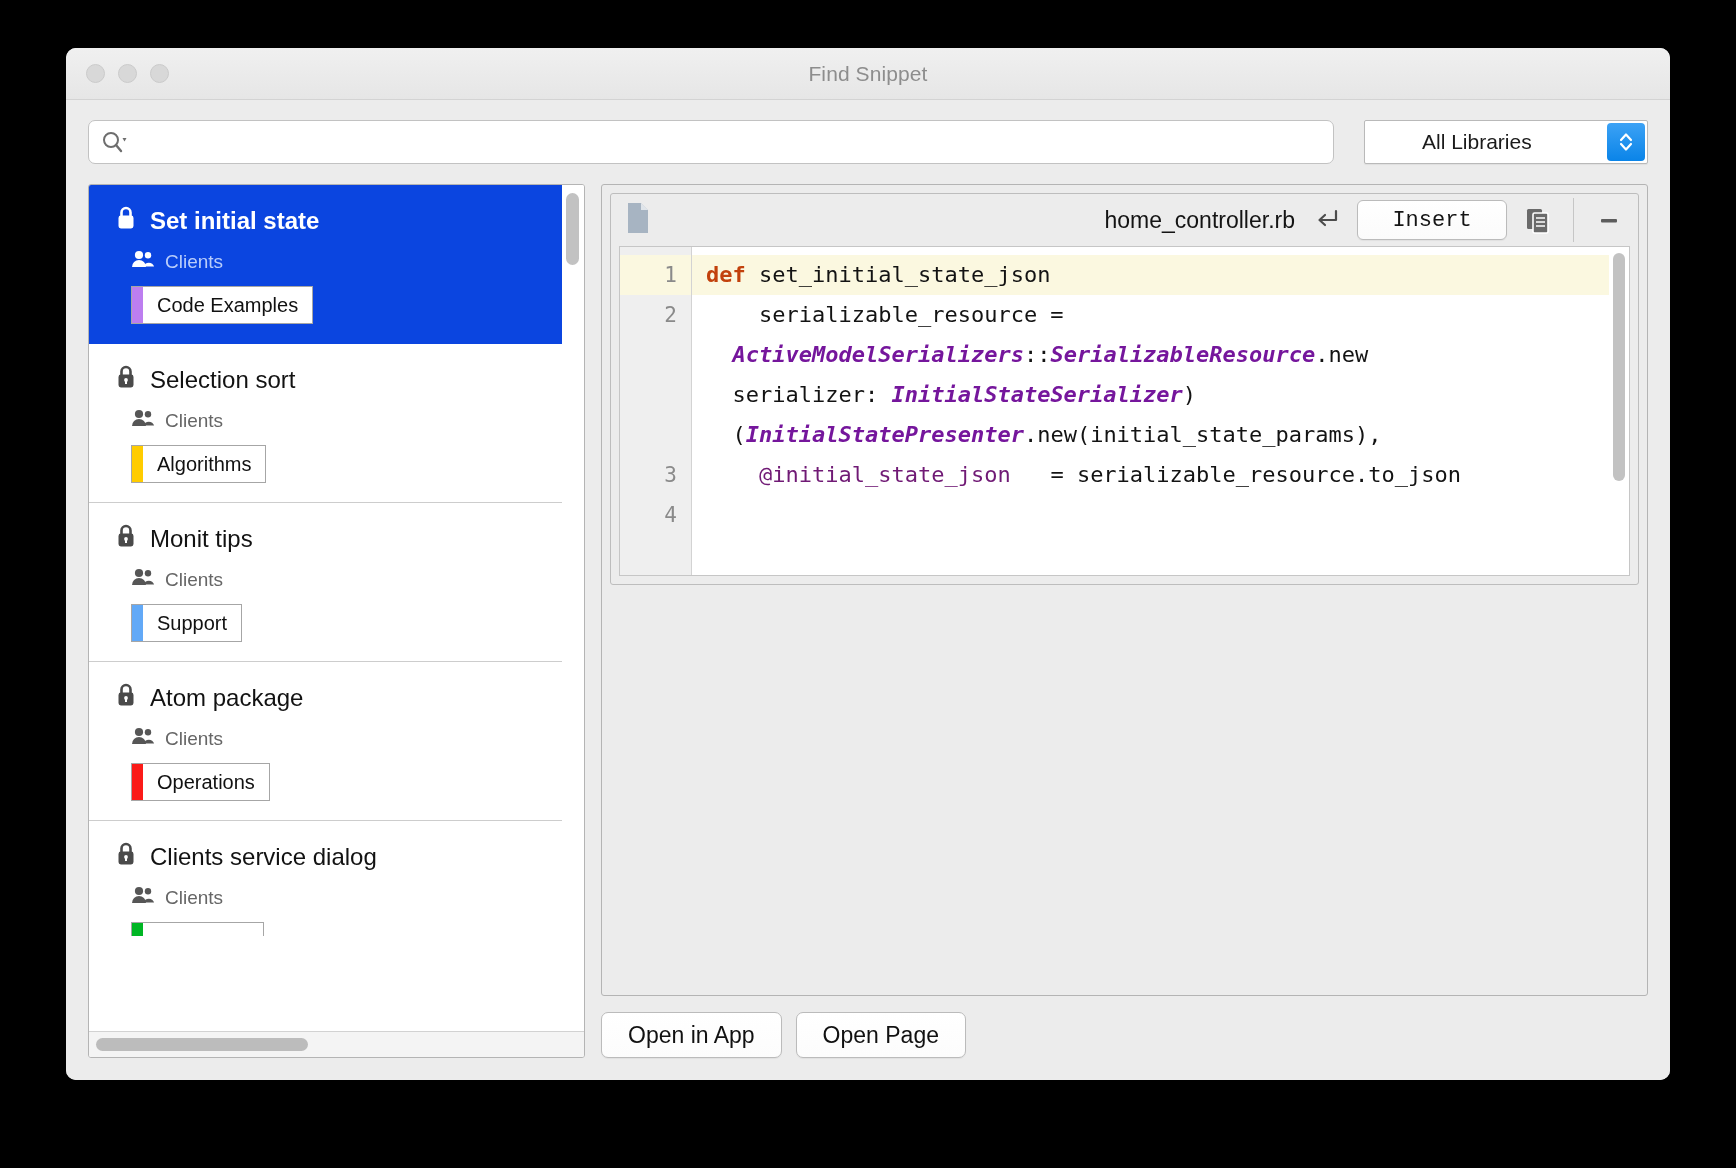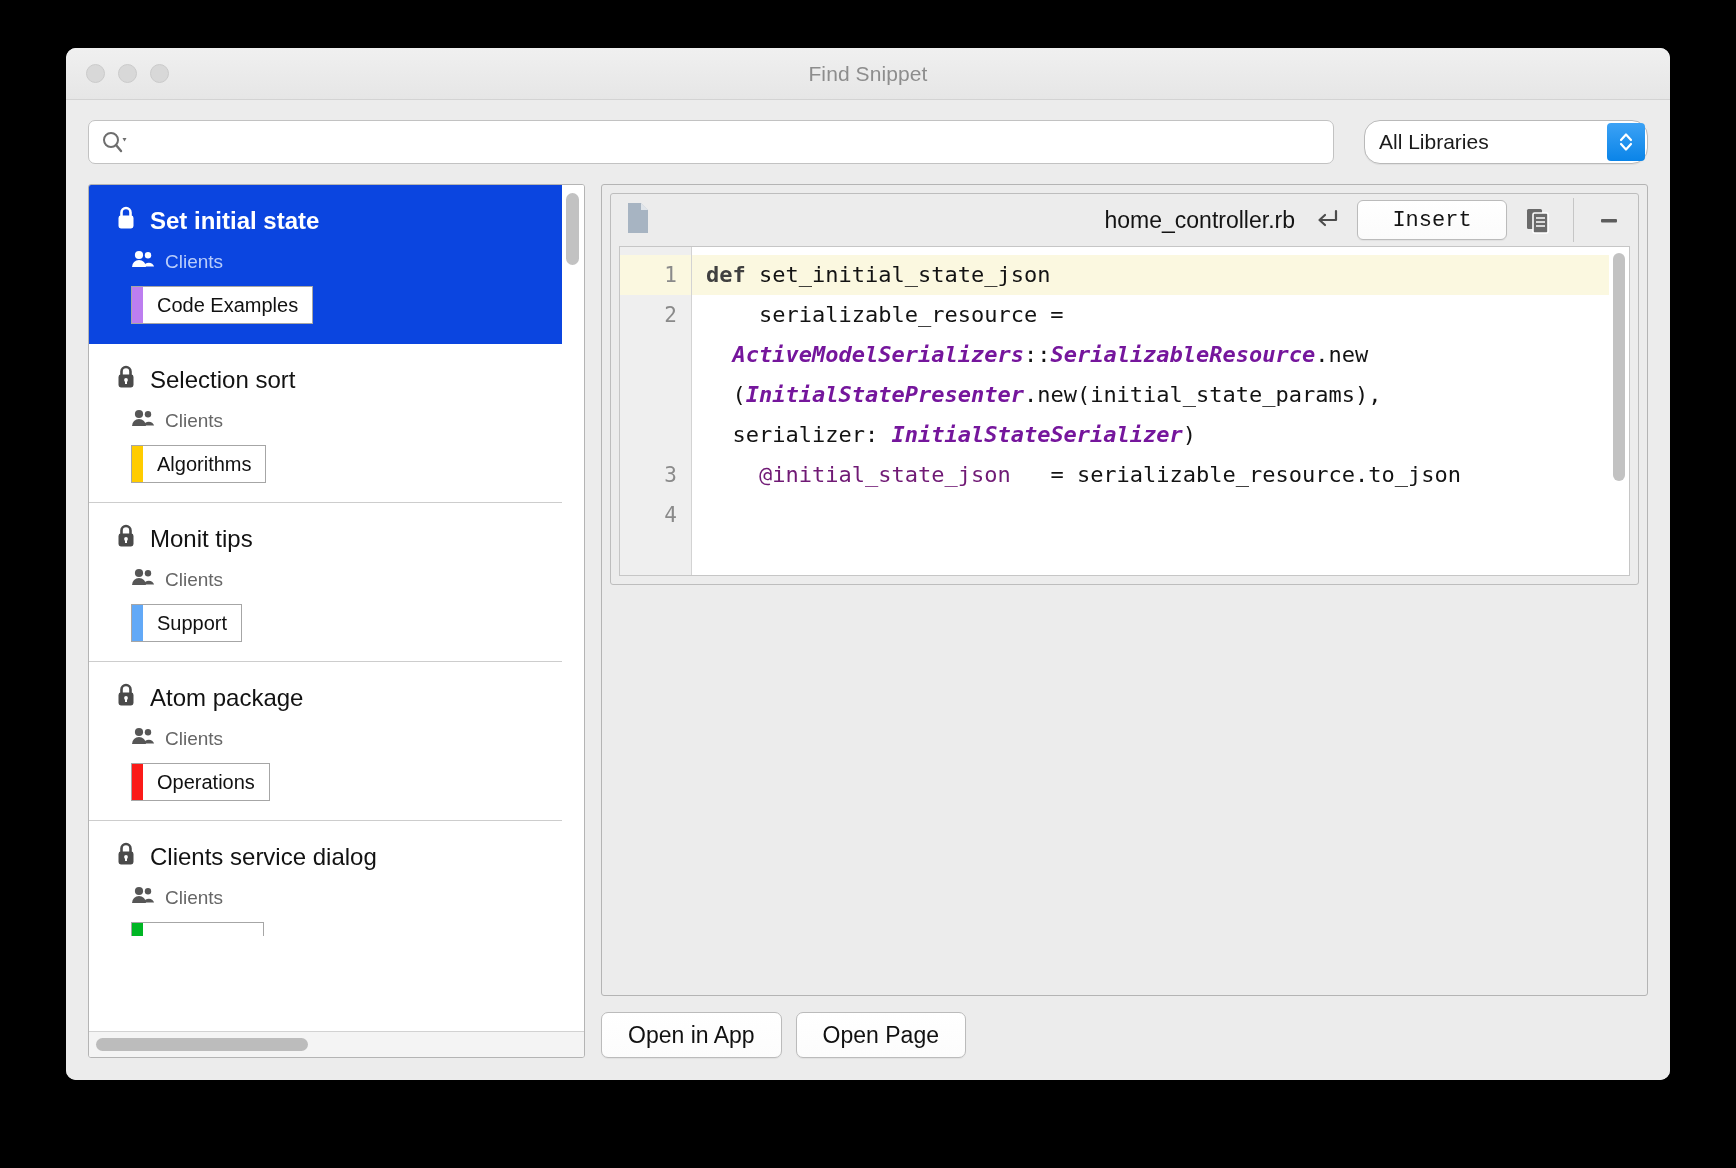--- a/index.html
+++ b/index.html
@@ -83,24 +83,25 @@
     font-family: "Liberation Sans", sans-serif;
     font-size: 19px; color: #222;
     width: 100%;
   }
 
   #library-popup {
     flex: 0 0 auto;
     width: 284px; height: 44px;
     background: #fff;
     border: 1px solid #b9b9b9;
-    border-radius: 16px;
+    border-radius: 2px;
     display: flex; align-items: center;
     position: relative;
     box-shadow: 0 1px 1px rgba(0,0,0,.06);
+    padding-left: 43px;
   }
   #library-label {
     font-size: 21px; color: #1b1b1b;
     padding-left: 14px;
   }
   #library-stepper {
     position: absolute; right: 2px; top: 2px;
     width: 38px; height: 38px;
     border-radius: 4px;
     background: linear-gradient(to bottom,#3ca2f5 0%,#0a84e8 100%);
@@ -291,21 +292,21 @@
     flex: 1 1 auto;
     padding: 8px 0 0 0;
     font-family: "DejaVu Sans Mono", monospace;
     font-size: 22px;
     color: #131313;
     overflow: hidden;
     position: relative;
   }
   .cline { height: 40px; line-height: 40px; padding-left: 14px; white-space: pre; }
   .cline.hl { background: #fbf8e0; }
-  .kw { color: #404040; font-weight: 700; }
+  .kw { color: #c2410c; font-weight: 700; }
   .cls { color: #75169c; font-weight: 700; font-style: italic; }
   .ivar { color: #701a75; font-weight: 400; }
   #code-vscroll {
     position: absolute; right: 0; top: 0; bottom: 0;
     width: 20px; background: #fff;
   }
   #code-vscroll .thumb {
     position: absolute; left: 4px; top: 6px;
     width: 12px; height: 228px;
     background: #c2c2c2; border-radius: 6px;
@@ -557,22 +558,22 @@
                   <div class="gnum"></div>
                   <div class="gnum"></div>
                   <div class="gnum"></div>
                   <div class="gnum">3</div>
                   <div class="gnum">4</div>
                 </div>
               <div id="code">
                   <div class="cline hl"><span class="kw">def</span><span> set_initial_state_json</span></div>
                   <div class="cline"><span>    serializable_resource =</span></div>
                   <div class="cline"><span>  </span><span class="cls">ActiveModelSerializers</span><span>::</span><span class="cls">SerializableResource</span><span>.new</span></div>
+                  <div class="cline"><span>  serializer: </span><span class="cls">InitialStateSerializer</span><span>)</span></div>
                   <div class="cline"><span>  (</span><span class="cls">InitialStatePresenter</span><span>.new(initial_state_params),</span></div>
-                  <div class="cline"><span>  serializer: </span><span class="cls">InitialStateSerializer</span><span>)</span></div>
                   <div class="cline"><span>    </span><span class="ivar">@initial_state_json</span><span>   = serializable_resource.to_json</span></div>
                 </div>
               <div id="code-vscroll">
                 <div class="thumb"></div>
               </div>
             </div>
           </div>
 
         </div>
 

